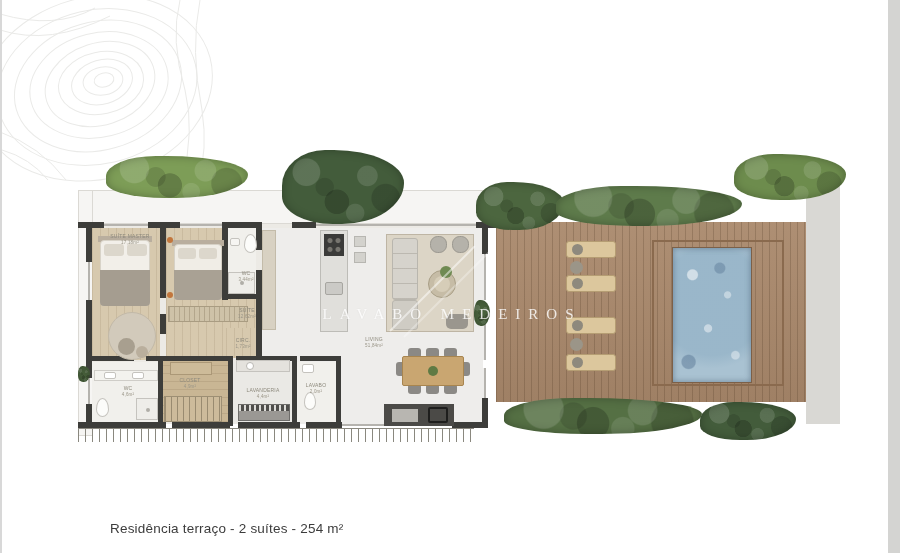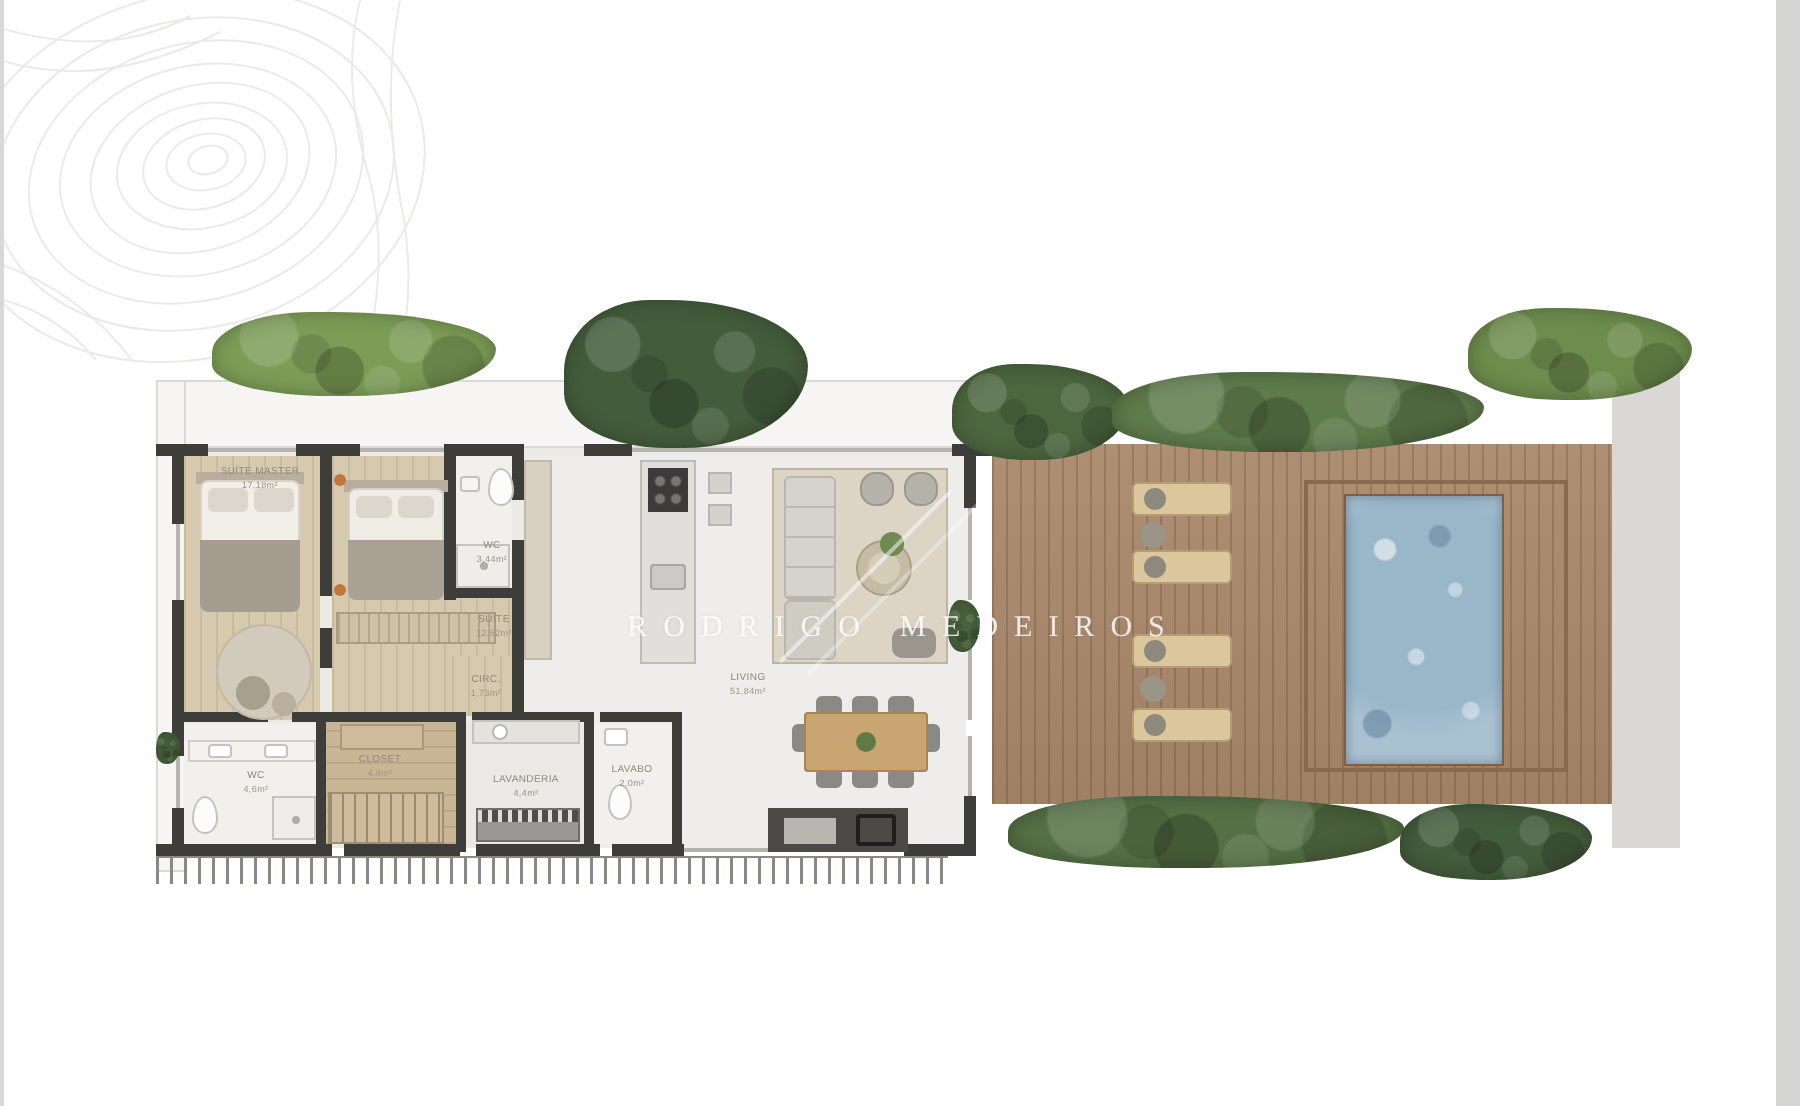--- a/index.html
+++ b/index.html
@@ -286,15 +286,16 @@
     <span>LAVANDERIA</span>
     <span class="a">4,4m²</span>
   </div>
   <div class="rlabel" style="left:296px;top:382px;width:40px;">
     <span>LAVABO</span>
     <span class="a">2,0m²</span>
   </div>
 
   <div class="wm-line" style="left:390px;top:330px;width:120px;"></div>
   <div class="wm-line" style="left:404px;top:336px;width:120px;opacity:.6;"></div>
-  <div id="watermark">RODRIGO MEDEIROS</div>
-
+  <div id="watermark">LAVABO MEDEIROS</div>
+
+  <div id="caption">Residência terraço - 2 suítes - 254 m²</div>
 </div>
 
 </body></html>

